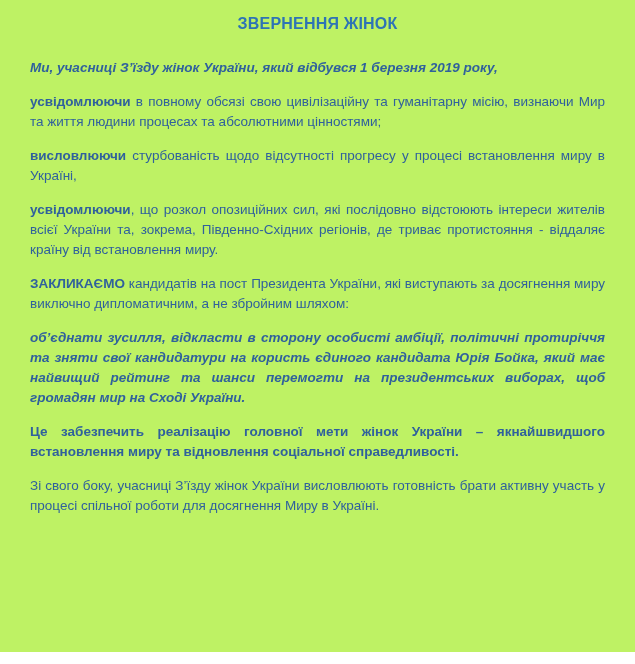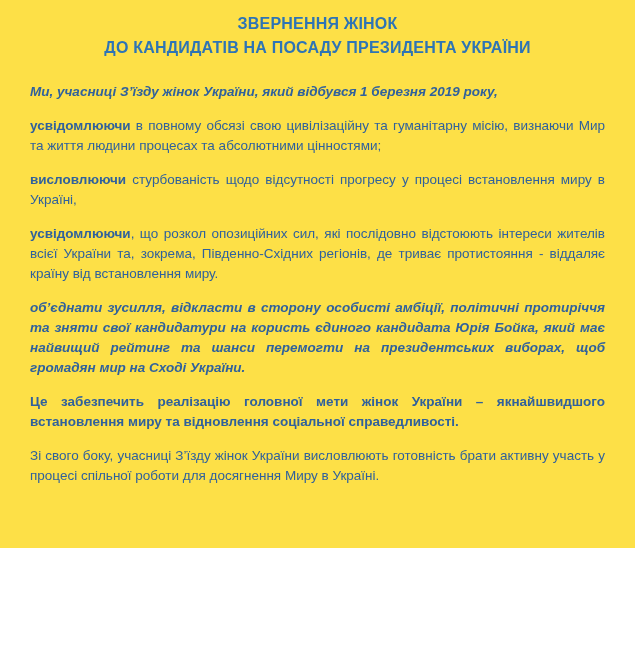--- a/index.html
+++ b/index.html
@@ -9,23 +9,23 @@
   }
   body {
     width: 635px;
     height: 664px;
     overflow: hidden;
     font-family: "Liberation Sans", sans-serif;
   }
   .page {
     box-sizing: border-box;
     width: 635px;
-    height: 548px;
+    height: 652px;
     padding: 8px 30px 0 30px;
-    background: #fde047;
+    background: #bef264;
   }
   .doc-title {
     margin: 4px 0 22px 0;
     text-align: center;
     color: #2e74b5;
     font-size: 16px;
     line-height: 24px;
     font-weight: bold;
     letter-spacing: 0.2px;
   }
@@ -53,35 +53,35 @@
     margin-top: 0;
   }
 </style>
 </head>
 <body>
 
 <div class="page">
 
   <h1 class="doc-title">
     <span class="title-line">ЗВЕРНЕННЯ ЖІНОК</span>
-    <span class="title-line">ДО КАНДИДАТІВ НА ПОСАДУ ПРЕЗИДЕНТА УКРАЇНИ</span>
   </h1>
 
   <main>
 
     <p class="para bold-italic first"><span class="lead"></span><span>Ми, учасниці З’їзду жінок України, який відбувся 1 березня 2019 року,</span></p>
 
     <p class="para"><span class="lead">усвідомлюючи</span><span> в повному обсязі свою цивілізаційну та гуманітарну місію, визнаючи Мир та життя людини процесах та абсолютними цінностями;</span></p>
 
 
 
     <p class="para"><span class="lead">висловлюючи</span><span> стурбованість щодо відсутності прогресу у процесі встановлення миру в Україні,</span></p>
 
     <p class="para"><span class="lead">усвідомлюючи</span><span>, що розкол опозиційних сил, які послідовно відстоюють інтереси жителів всієї України та, зокрема, Південно-Східних регіонів, де триває протистояння - віддаляє країну від встановлення миру.</span></p>
 
+    <p class="para"><span class="lead">ЗАКЛИКАЄМО</span><span> кандидатів на пост Президента України, які виступають за досягнення миру виключно дипломатичним, а не збройним шляхом:</span></p>
 
     <p class="para bold-italic"><span class="lead"></span><span>об’єднати зусилля, відкласти в сторону особисті амбіції, політичні протиріччя та зняти свої кандидатури на користь єдиного кандидата Юрія Бойка, який має найвищий рейтинг та шанси перемогти на президентських виборах, щоб громадян мир на Сході України.</span></p>
 
     <p class="para bold"><span class="lead"></span><span>Це забезпечить реалізацію головної мети жінок України – якнайшвидшого встановлення миру та відновлення соціальної справедливості.</span></p>
 
     <p class="para"><span class="lead"></span><span>Зі свого боку, учасниці З’їзду жінок України висловлюють готовність брати активну участь у процесі спільної роботи для досягнення Миру в Україні.</span></p>
 
   </main>
 
 </div>

